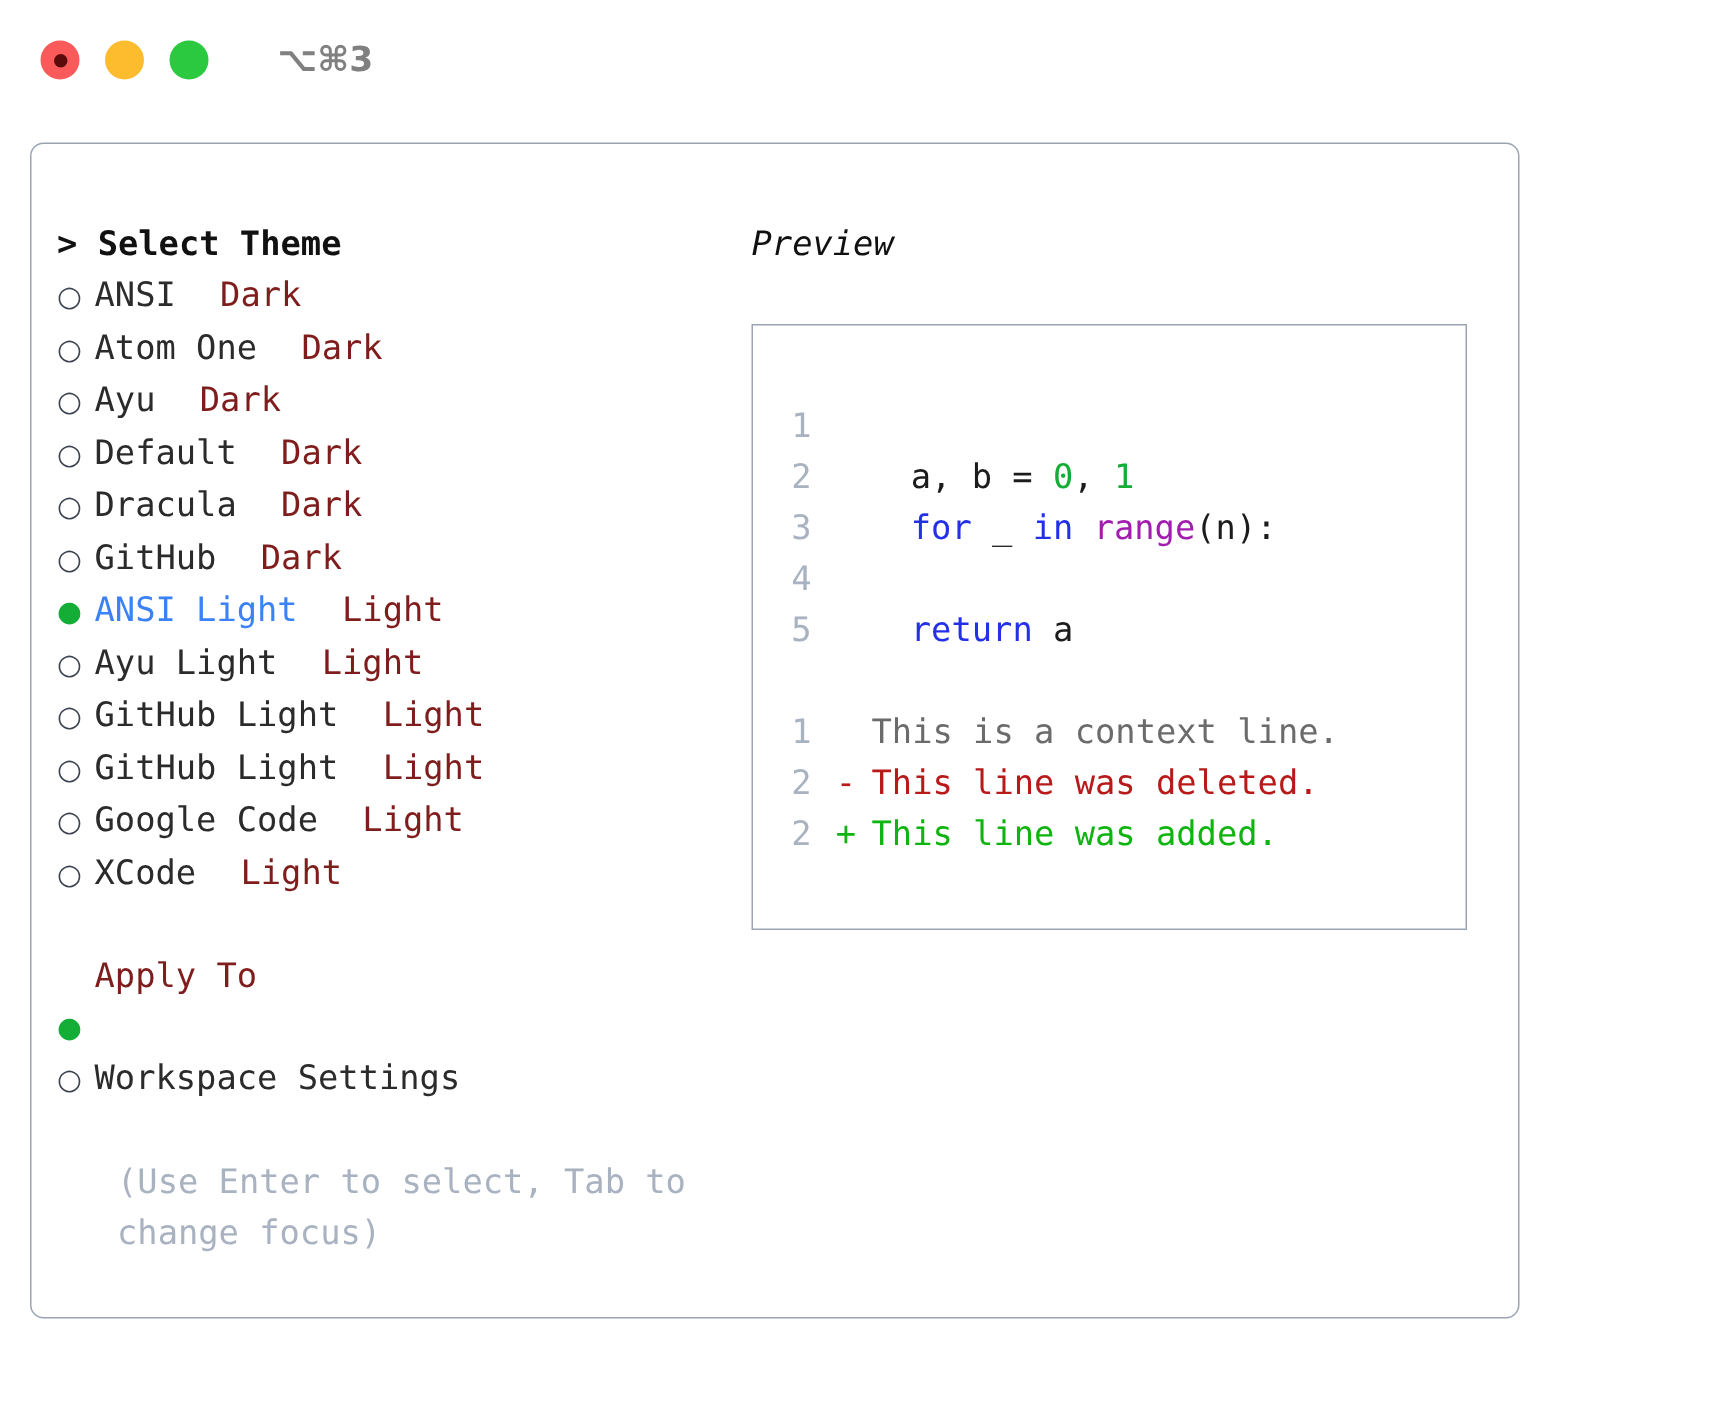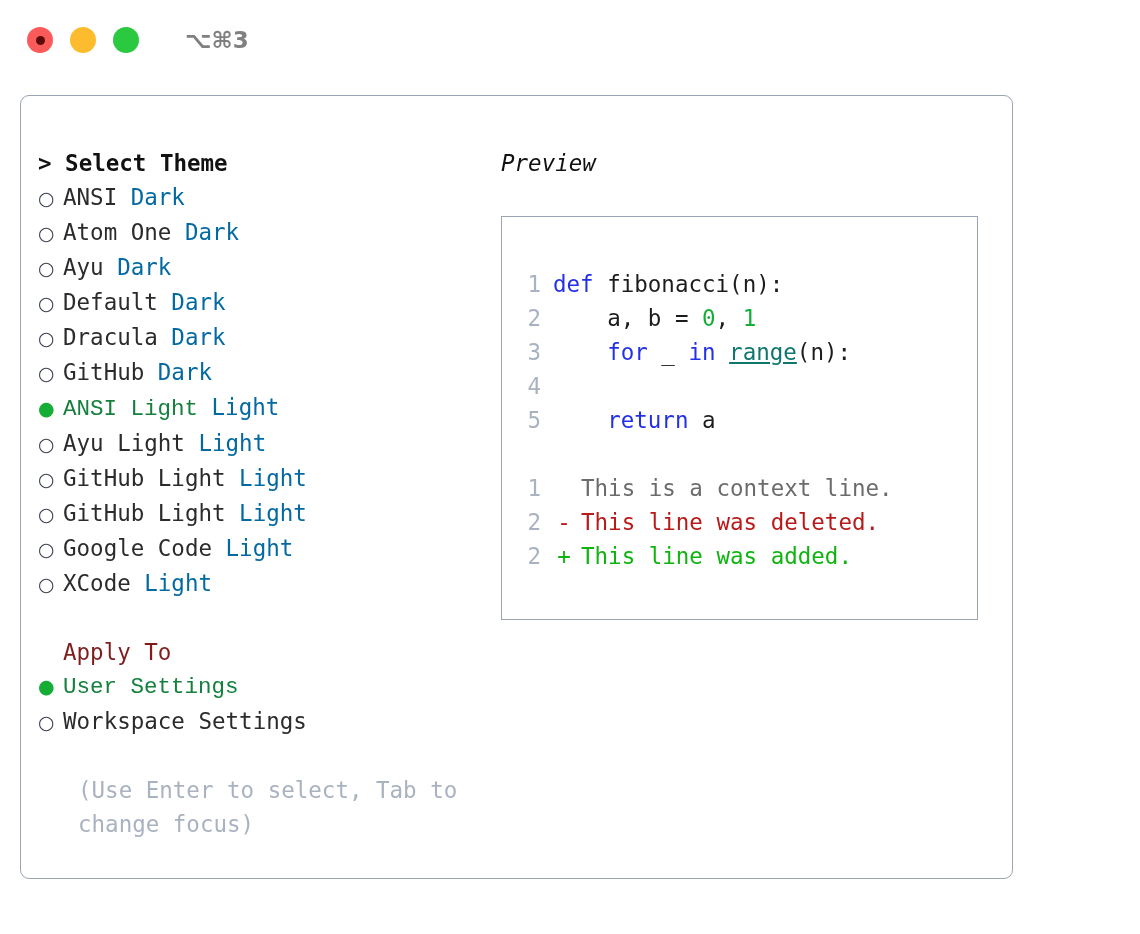--- a/index.html
+++ b/index.html
@@ -99,24 +99,24 @@
   }
   .marker {
     width: 25px;
     flex: 0 0 25px;
     color: #3b4250;
     font-size: 19px;
     font-family: "DejaVu Sans", "Liberation Sans", sans-serif;
   }
   .opt-row.selected .marker { color: #14ad35; }
   .opt-label { color: #2b2b2b; text-align: center; }
-  .opt-row.selected .opt-label { color: #15803d; font-family: Liberation Mono, monospace; }
+  .opt-row.selected .opt-label { color: #3b82f6; }
   .opt-tag {
-    color: #0369a1;
-    margin-left: 0;
+    color: #7f1d1d;
+    margin-left: 16px;
   }
 
   .spacer-block { height: 34px; }
 
   .apply-title {
     font-size: 22.5px;
     color: #7f1d1d;
     line-height: 34px;
     white-space: pre;
     padding-left: 25px;
@@ -171,21 +171,21 @@
   .ln {
     color: #a9b2c0;
     width: 26px;
     flex: 0 0 26px;
     text-align: right;
     margin-right: 12px;
   }
   .code-text { white-space: pre; }
 
   .tok-kw   { color: #2330e8; }
-  .tok-fn   { color: #0f766e; text-decoration: underline; }
+  .tok-fn   { color: #a21caf; }
   .tok-num  { color: #14ad35; }
   .tok-pl   { color: #1c1c1c; }
 
   .diff-block { margin-top: 34px; }
   .dmark {
     width: 22px;
     flex: 0 0 22px;
     text-align: center;
     margin-right: 6px;
   }
@@ -226,34 +226,34 @@
           <div class="opt-row"><span class="marker">○</span><span class="opt-label">GitHub Light</span><span class="opt-tag"> Light</span></div>
           <div class="opt-row"><span class="marker">○</span><span class="opt-label">Google Code</span><span class="opt-tag"> Light</span></div>
           <div class="opt-row"><span class="marker">○</span><span class="opt-label">XCode</span><span class="opt-tag"> Light</span></div>
         </div>
 
       <div class="spacer-block"></div>
 
       <div class="apply-title">Apply To</div>
 
       <div id="apply-items">
-          <div class="opt-row selected"><span class="marker">●</span><span class="opt-label">User Settings</span></div>
+          <div class="opt-row selected"><span class="marker">●</span></div>
           <div class="opt-row"><span class="marker">○</span><span class="opt-label">Workspace Settings</span></div>
         </div>
 
       <div class="hint">(Use Enter to select, Tab to change focus)</div>
     </div>
 
     <div class="right-col">
       <div class="preview-title">Preview</div>
 
       <div class="preview-box">
         <div class="code-area">
           <div id="code-lines">
-              <div class="code-line"><span class="ln">1</span><span class="code-text"><span class="tok-kw">def</span><span class="tok-pl"> fibonacci(n):</span></span></div>
+              <div class="code-line"><span class="ln">1</span></div>
               <div class="code-line"><span class="ln">2</span><span class="code-text"><span class="tok-pl">    a, b = </span><span class="tok-num">0</span><span class="tok-pl">, </span><span class="tok-num">1</span></span></div>
               <div class="code-line"><span class="ln">3</span><span class="code-text"><span class="tok-pl">    </span><span class="tok-kw">for</span><span class="tok-pl"> _ </span><span class="tok-kw">in</span><span class="tok-pl"> </span><span class="tok-fn">range</span><span class="tok-pl">(n):</span></span></div>
               <div class="code-line"><span class="ln">4</span></div>
               <div class="code-line"><span class="ln">5</span><span class="code-text"><span class="tok-pl">    </span><span class="tok-kw">return</span><span class="tok-pl"> a</span></span></div>
             </div>
           <div class="diff-block" id="diff-lines">
               <div class="code-line diff-ctx"><span class="ln">1</span><span class="dmark"> </span><span class="code-text">This is a context line.</span></div>
               <div class="code-line diff-del"><span class="ln">2</span><span class="dmark">-</span><span class="code-text">This line was deleted.</span></div>
               <div class="code-line diff-add"><span class="ln">2</span><span class="dmark">+</span><span class="code-text">This line was added.</span></div>
             </div>

